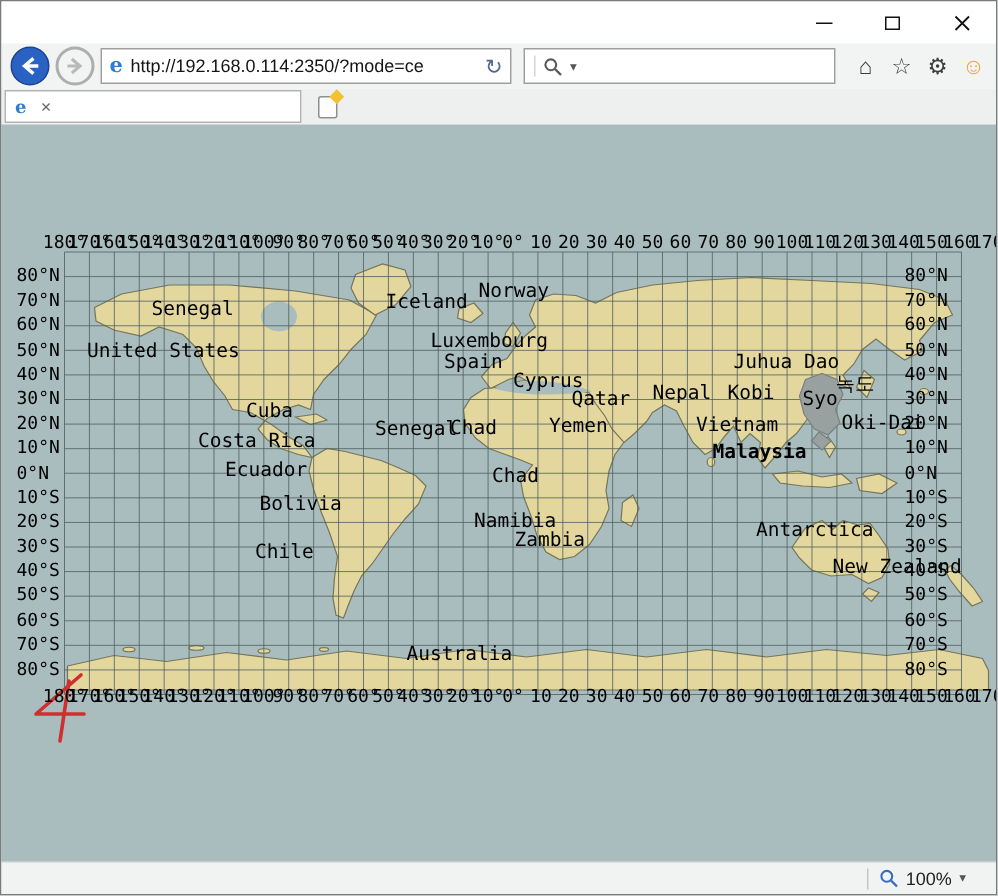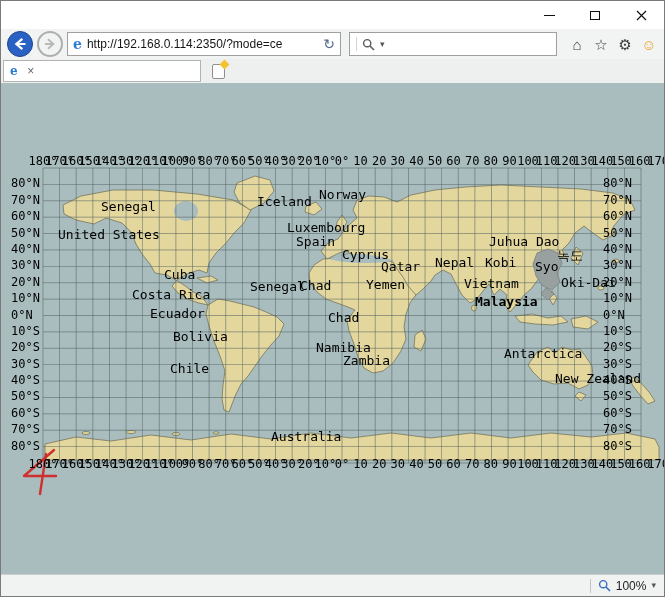--- a/index.html
+++ b/index.html
@@ -49,21 +49,21 @@
   .sea{fill:var(--page-bg,#a9bdbf);stroke:none;}
   .gl{stroke:var(--grid,#50605f);stroke-width:0.6;opacity:0.9;}
   .artifact{fill:#99a0a0;stroke:#798080;stroke-width:0.8;}
   .annot{stroke:var(--annotation,#cf2f2f);stroke-width:2.4;fill:none;stroke-linecap:round;stroke-linejoin:round;}
   #map-labels{position:absolute;left:0;top:0;right:0;bottom:0;font-family:"DejaVu Sans Mono",monospace;pointer-events:none;}
   .map-label{position:absolute;font-size:13px;white-space:nowrap;color:#000;}
   .lat-label{position:absolute;font-size:12px;white-space:nowrap;color:#000;}
   .lon-label{position:absolute;font-size:12px;white-space:nowrap;color:#000;transform:translateX(-50%);}
 
   
-  .statusbar{flex:0 0 22px;background:#f1f2f2;border-top:1px solid #c9cdcd;display:flex;align-items:center;justify-content:flex-end;padding:0 8px;gap:7px;box-sizing:border-box;}
+  .statusbar{flex:0 0 22px;background:#f1f2f2;border-top:1px solid #c9cdcd;display:flex;align-items:center;justify-content:flex-end;padding:0 20px;gap:7px;box-sizing:border-box;}
   .status-sep{width:1px;height:14px;background:#c2c6c6;}
   .zoom-group{display:flex;align-items:center;gap:5px;cursor:pointer;}
   .zoom-text{font-size:12px;color:#222;}
 </style>
 </head>
 <body>
 
 <div class="window">
 
   <div class="titlebar">

